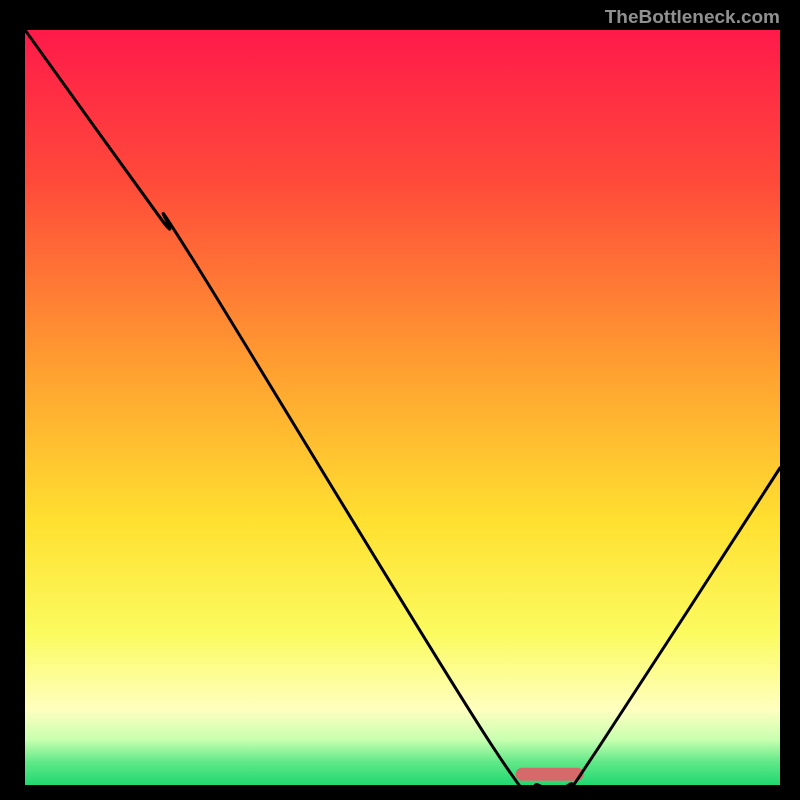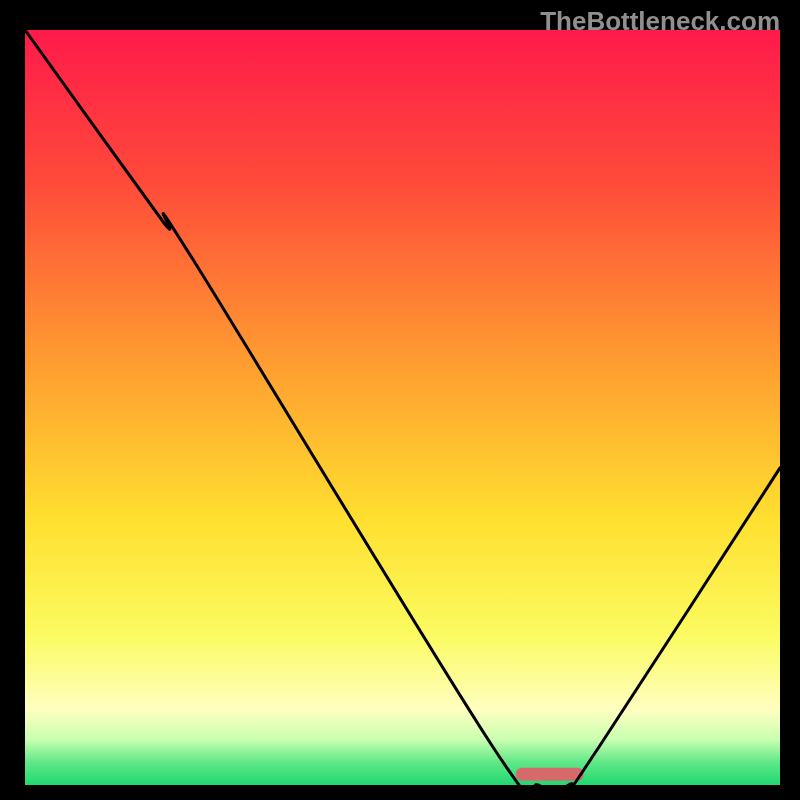--- a/index.html
+++ b/index.html
@@ -9,21 +9,21 @@
     height: 800px;
     background: #000;
     position: relative;
     font-family: Arial, sans-serif;
   }
   .watermark {
     position: absolute;
     top: 6px;
     right: 20px;
     color: #909090;
-    font-size: 26px;
+    font-size: 19px;
     font-weight: bold;
     z-index: 10;
   }
   .plot-area {
     position: absolute;
     left: 25px;
     top: 30px;
     width: 755px;
     height: 755px;
     background: #fff;

